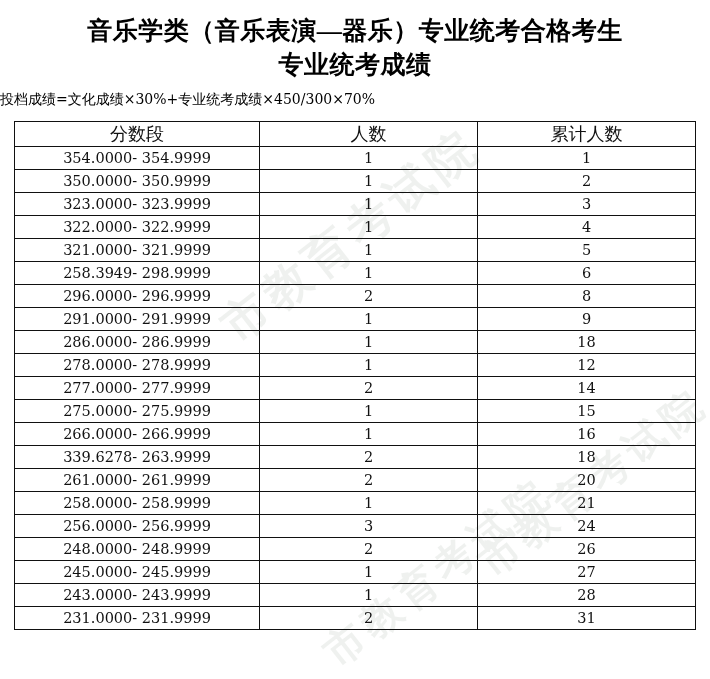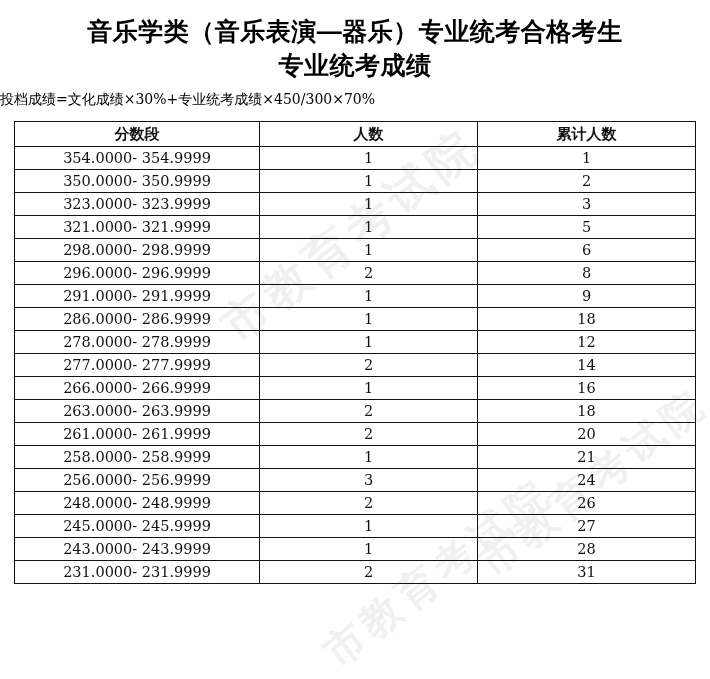--- a/index.html
+++ b/index.html
@@ -45,21 +45,21 @@
   .wm2 { left: 455px; top: 455px; font-size: 40px; }
   .wm3 { left: 300px; top: 545px; font-size: 40px; }
 
   .title-block {
     padding-top: 14px;
     text-align: center;
     position: relative;
     z-index: 10;
   }
   .title-line {
-    font-family: Liberation Sans, sans-serif;
+    font-family: Liberation Serif, serif;
     font-weight: bold;
     font-size: 25px;
     line-height: 34px;
     letter-spacing: 0.5px;
     color: #000;
   }
   .formula {
     text-align: left;
     font-family: "DejaVu Serif", "Liberation Serif", serif;
     font-size: 14px;
@@ -86,24 +86,24 @@
     text-align: center;
     font-family: "DejaVu Serif", "Liberation Serif", serif;
     font-size: 14.5px;
     height: 22px;
     line-height: 22px;
     padding: 0;
     background: transparent;
     white-space: nowrap;
   }
   table.score-table thead th {
-    font-size: 15px;
+    font-size: 18px;
     height: 24px;
     line-height: 24px;
-    font-weight: bold;
+    font-weight: normal;
   }
   col.c-range { width: 36%; }
   col.c-count { width: 32%; }
   col.c-cum  { width: 32%; }
 </style>
 </head>
 <body>
 
 <div class="page">
 
@@ -144,26 +144,31 @@
             <td>350.0000- 350.9999</td>
             <td>1</td>
             <td>2</td>
           </tr>
           <tr>
             <td>323.0000- 323.9999</td>
             <td>1</td>
             <td>3</td>
           </tr>
           <tr>
+            <td>322.0000- 322.9999</td>
+            <td>1</td>
+            <td>4</td>
+          </tr>
+          <tr>
             <td>321.0000- 321.9999</td>
             <td>1</td>
             <td>5</td>
           </tr>
           <tr>
-            <td>298.0000- 298.9999</td>
+            <td>258.3949- 298.9999</td>
             <td>1</td>
             <td>6</td>
           </tr>
           <tr>
             <td>296.0000- 296.9999</td>
             <td>2</td>
             <td>8</td>
           </tr>
           <tr>
             <td>291.0000- 291.9999</td>
@@ -179,26 +184,31 @@
             <td>278.0000- 278.9999</td>
             <td>1</td>
             <td>12</td>
           </tr>
           <tr>
             <td>277.0000- 277.9999</td>
             <td>2</td>
             <td>14</td>
           </tr>
           <tr>
+            <td>275.0000- 275.9999</td>
+            <td>1</td>
+            <td>15</td>
+          </tr>
+          <tr>
             <td>266.0000- 266.9999</td>
             <td>1</td>
             <td>16</td>
           </tr>
           <tr>
-            <td>263.0000- 263.9999</td>
+            <td>339.6278- 263.9999</td>
             <td>2</td>
             <td>18</td>
           </tr>
           <tr>
             <td>261.0000- 261.9999</td>
             <td>2</td>
             <td>20</td>
           </tr>
           <tr>
             <td>258.0000- 258.9999</td>

